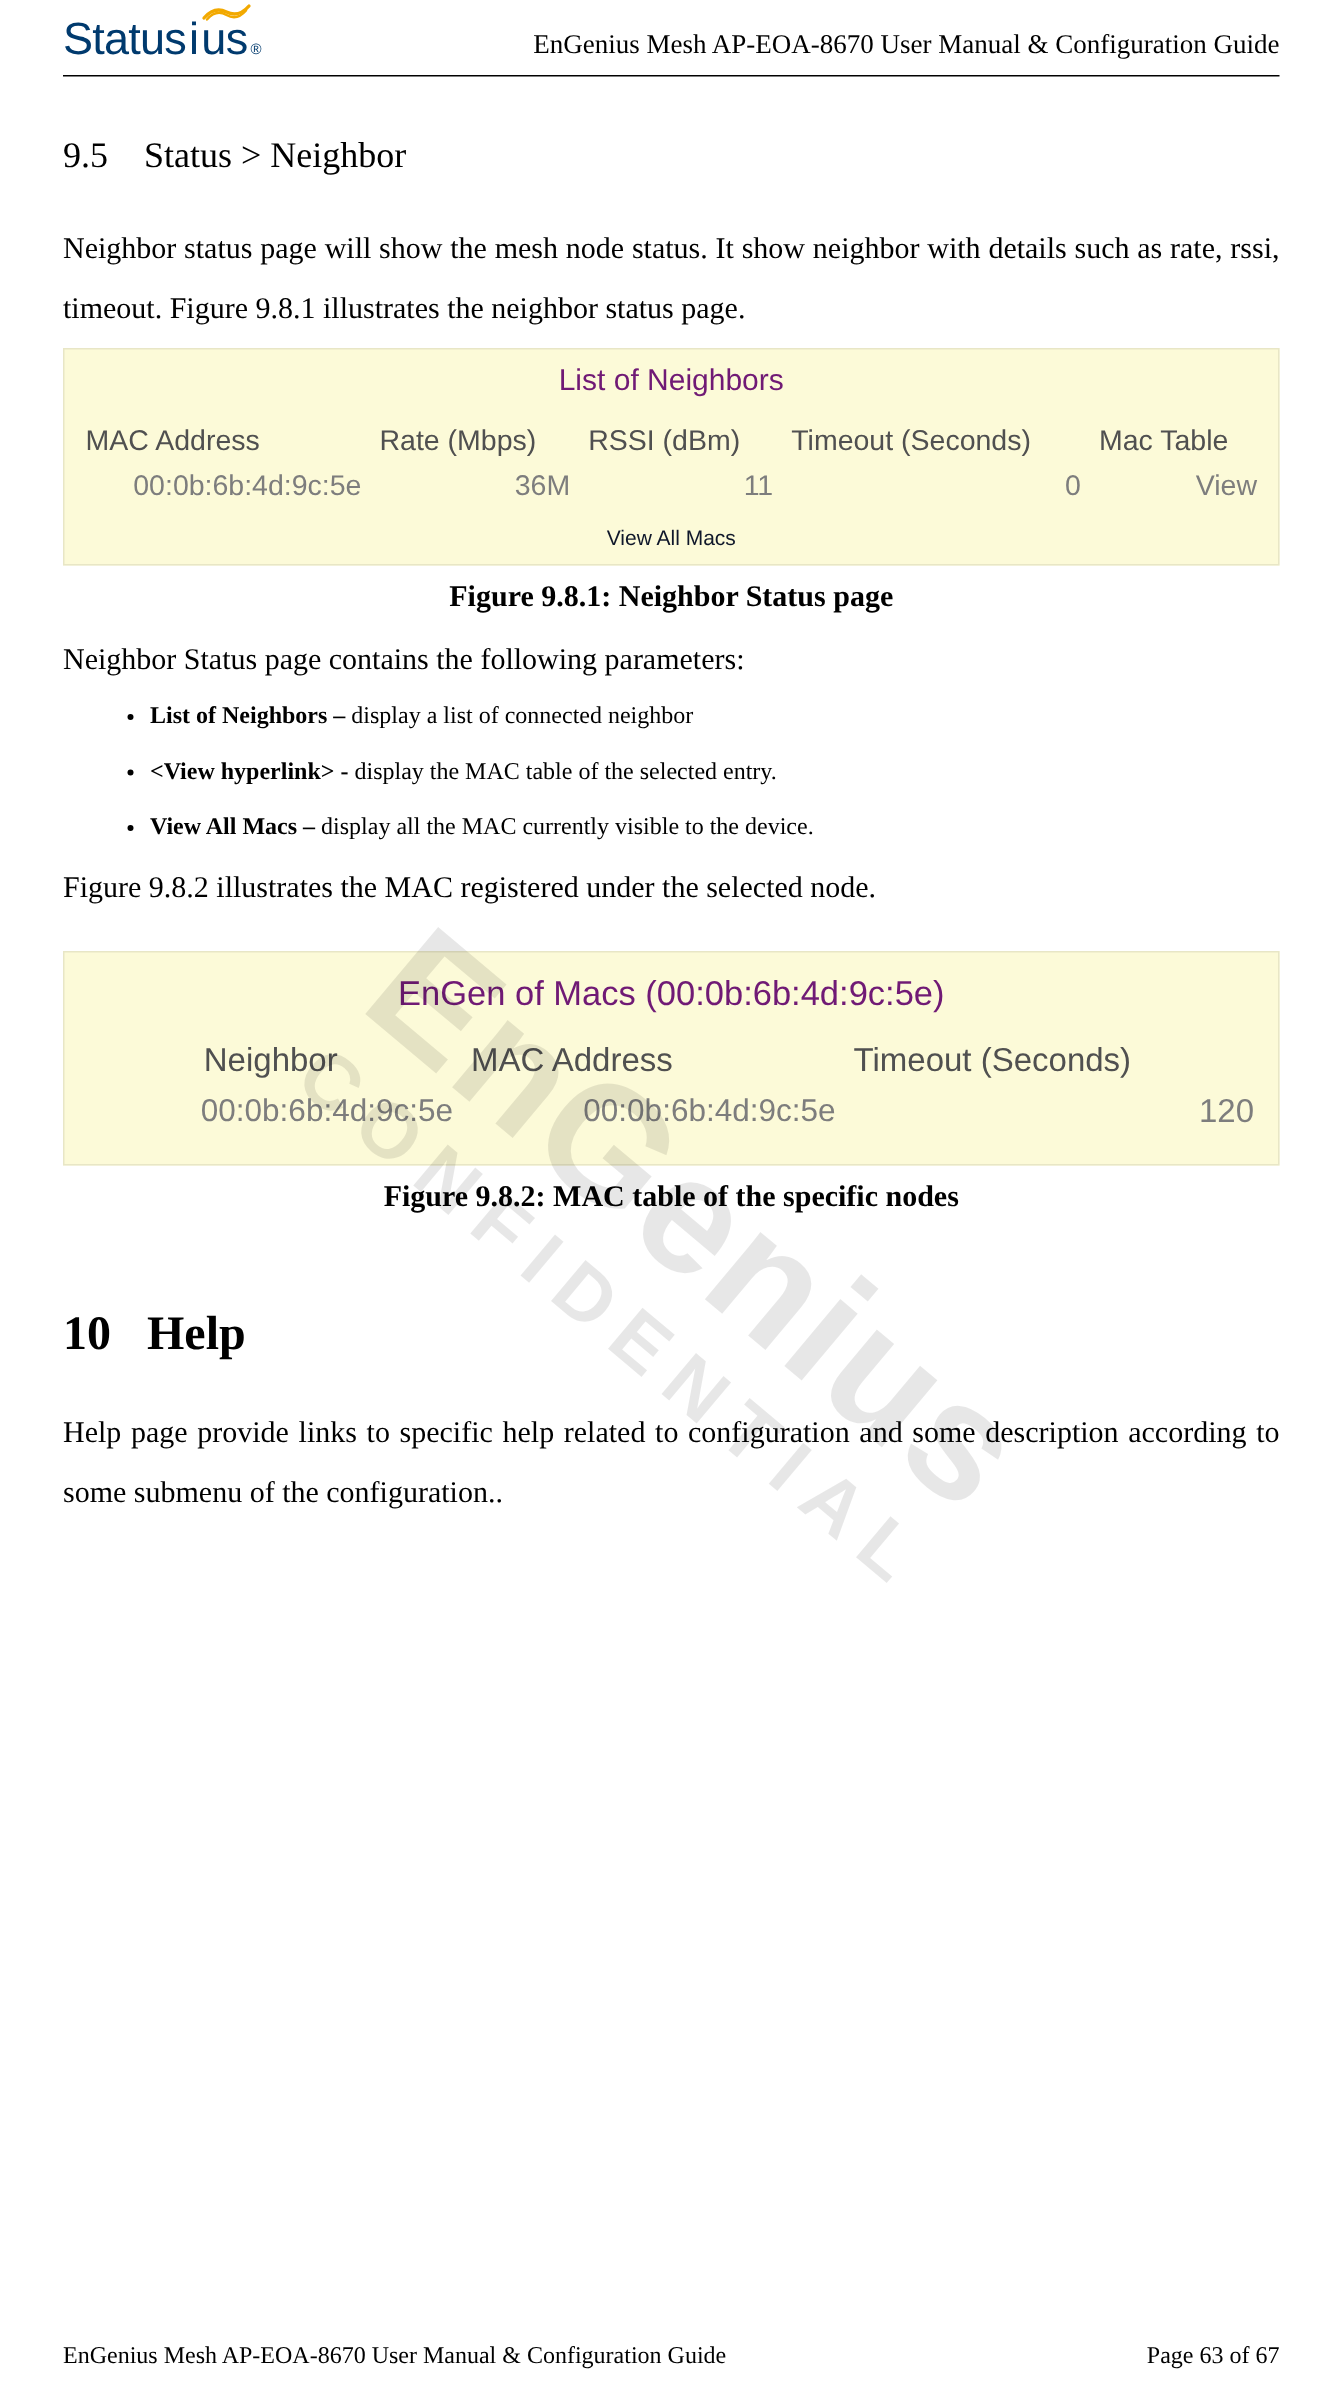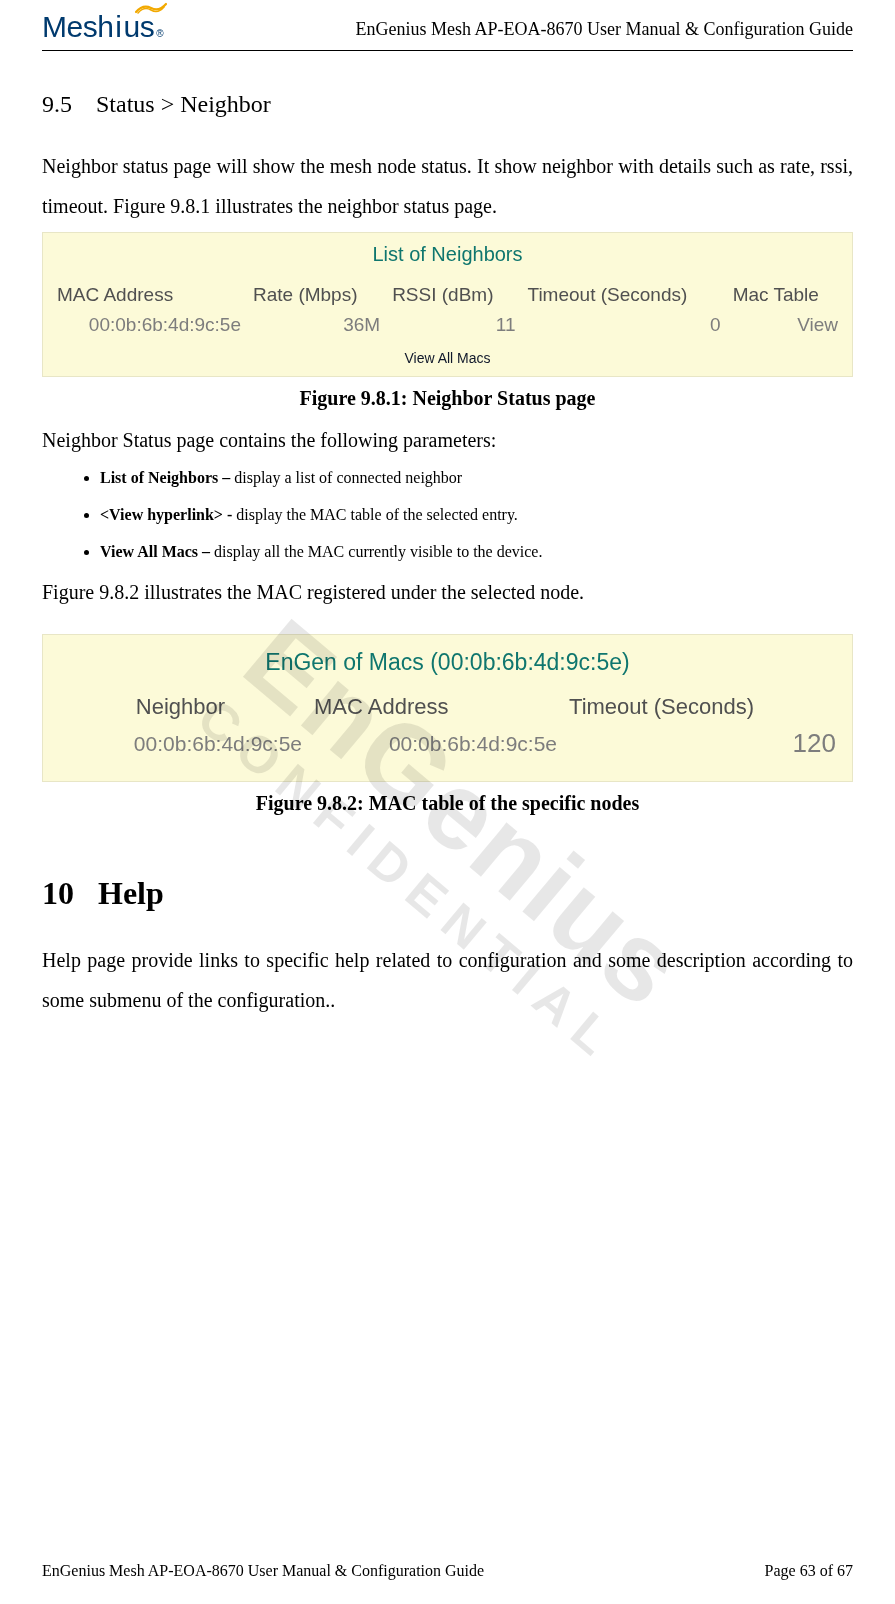--- a/index.html
+++ b/index.html
@@ -76,21 +76,21 @@
     text-align: justify;
   }
   .figure-box {
     background: #fcfad8;
     border: 1px solid #e8e6c6;
     padding: 10px 8px;
     margin-top: 6px;
   }
   .fig-title {
     text-align: center;
-    color: #0f766e;
+    color: #701a75;
     font-family: Verdana, Arial, sans-serif;
     font-size: 20px;
     margin-bottom: 14px;
   }
   .fig-table {
     width: 100%;
     border-collapse: collapse;
     font-family: Verdana, Arial, sans-serif;
   }
   .fig-table th {
@@ -171,21 +171,21 @@
 <body>
 
 <div class="watermark">
   <span>EnGenius</span>
   <span class="sub">CONFIDENTIAL</span>
 </div>
 
 <div class="page">
   <div class="header-row">
     <div class="logo">
-      <span>Mesh</span>
+      <span>Status</span>
         <span class="i-dot">i</span>
         <span>us</span>
         <sup>®</sup>
       <svg class="wave" viewBox="0 0 34 12">
         <path d="M2 10 Q 9 2 17 6 Q 25 10 32 2" stroke="#f2a900" stroke-width="2.2" fill="none" stroke-linecap="round"></path>
         <path d="M4 11 Q 10 4 17 8 Q 24 12 30 5" stroke="#f2a900" stroke-width="1.6" fill="none" stroke-linecap="round"></path>
       </svg>
     </div>
     <div class="header-title">EnGenius Mesh AP-EOA-8670 User Manual &amp; Configuration Guide</div>
   </div>
@@ -235,21 +235,21 @@
     <table class="fig-table">
       <tbody>
           <tr>
         <th style="font-size:22px;text-align:center;">Neighbor</th>
         <th style="font-size:22px;">MAC Address</th>
         <th style="font-size:22px;">Timeout (Seconds)</th>
       </tr>
       <tr>
         <td style="font-size:21px;">00:0b:6b:4d:9c:5e</td>
         <td style="font-size:21px;">00:0b:6b:4d:9c:5e</td>
-        <td style="font-size:26px;">120</td>
+        <td style="font-size:22px;">120</td>
       </tr>
     </tbody>
       </table>
   </div>
   <div class="caption">Figure 9.8.2: MAC table of the specific nodes</div>
 
   <h1 class="chapter">
     <span class="num">10</span><span>Help</span>
   </h1>
 

